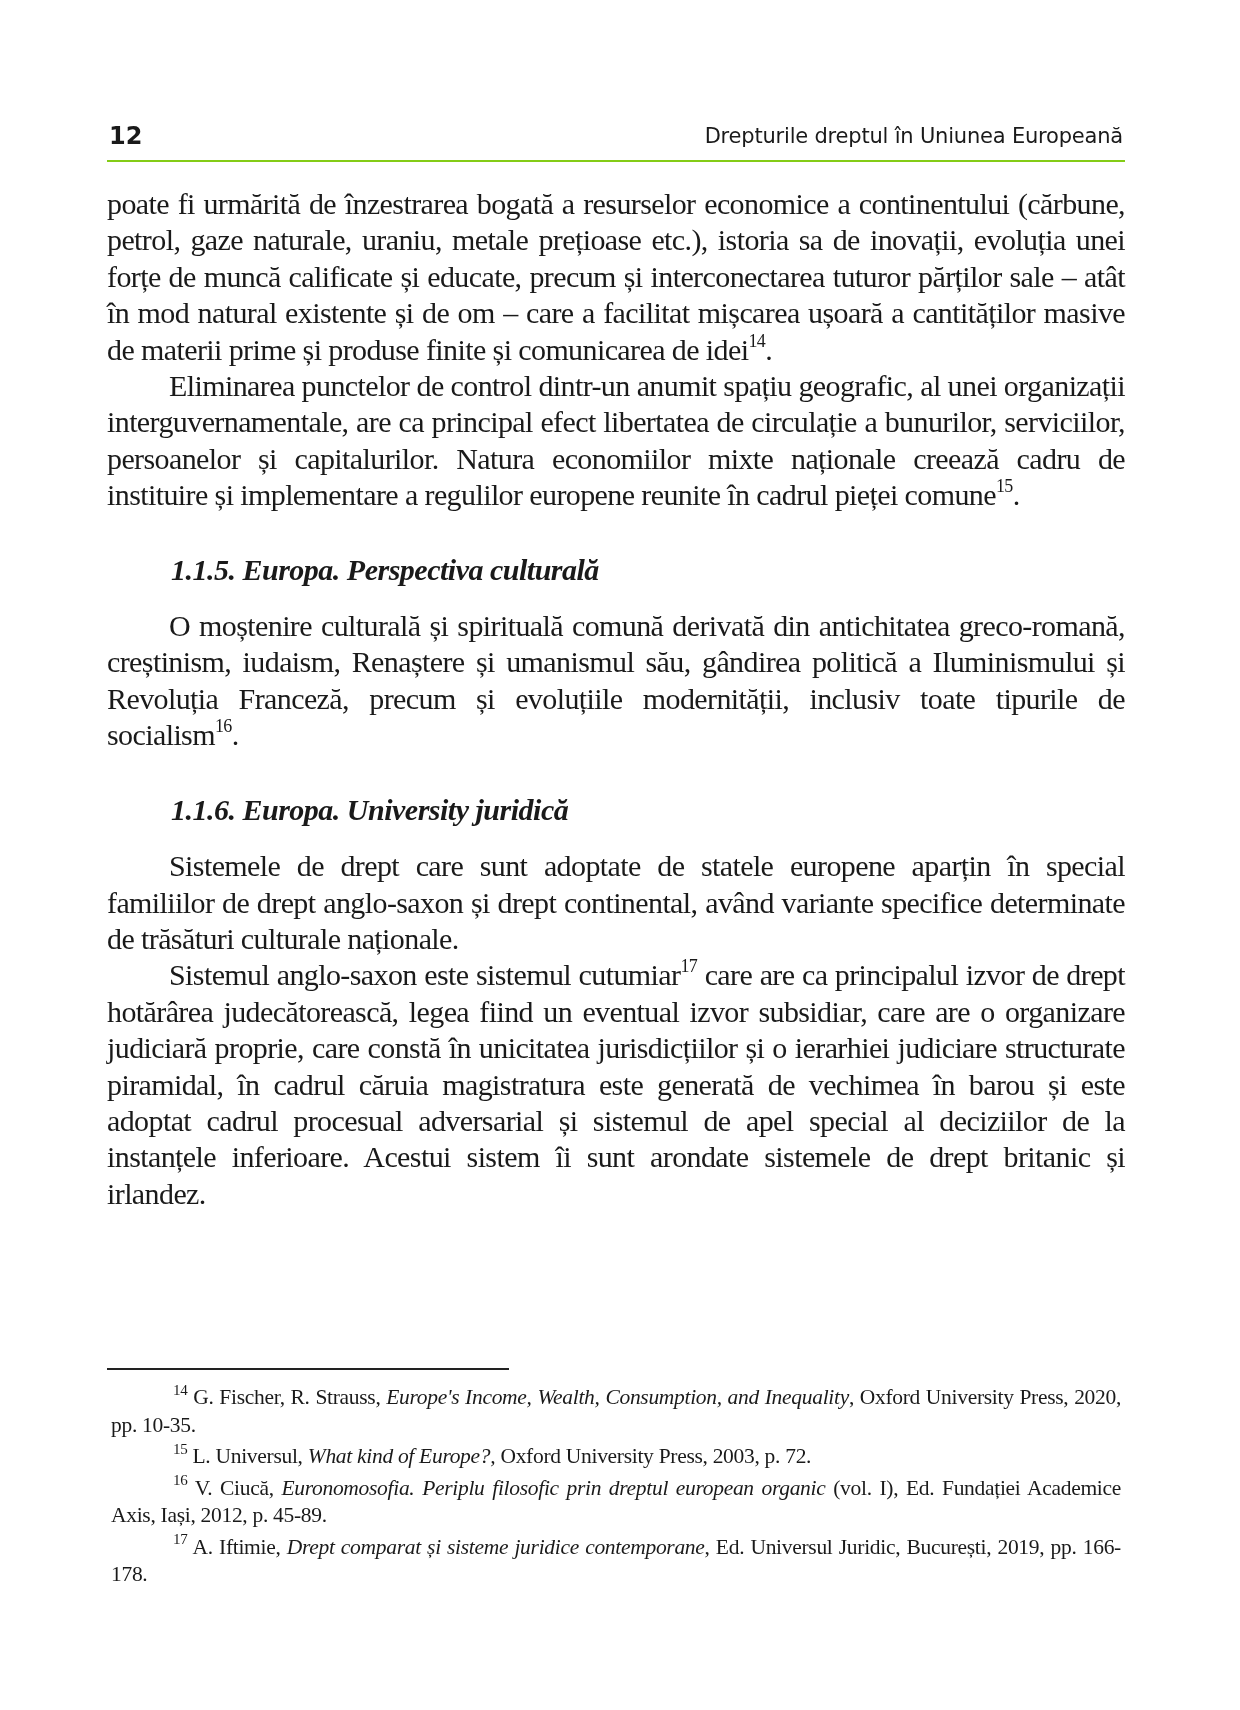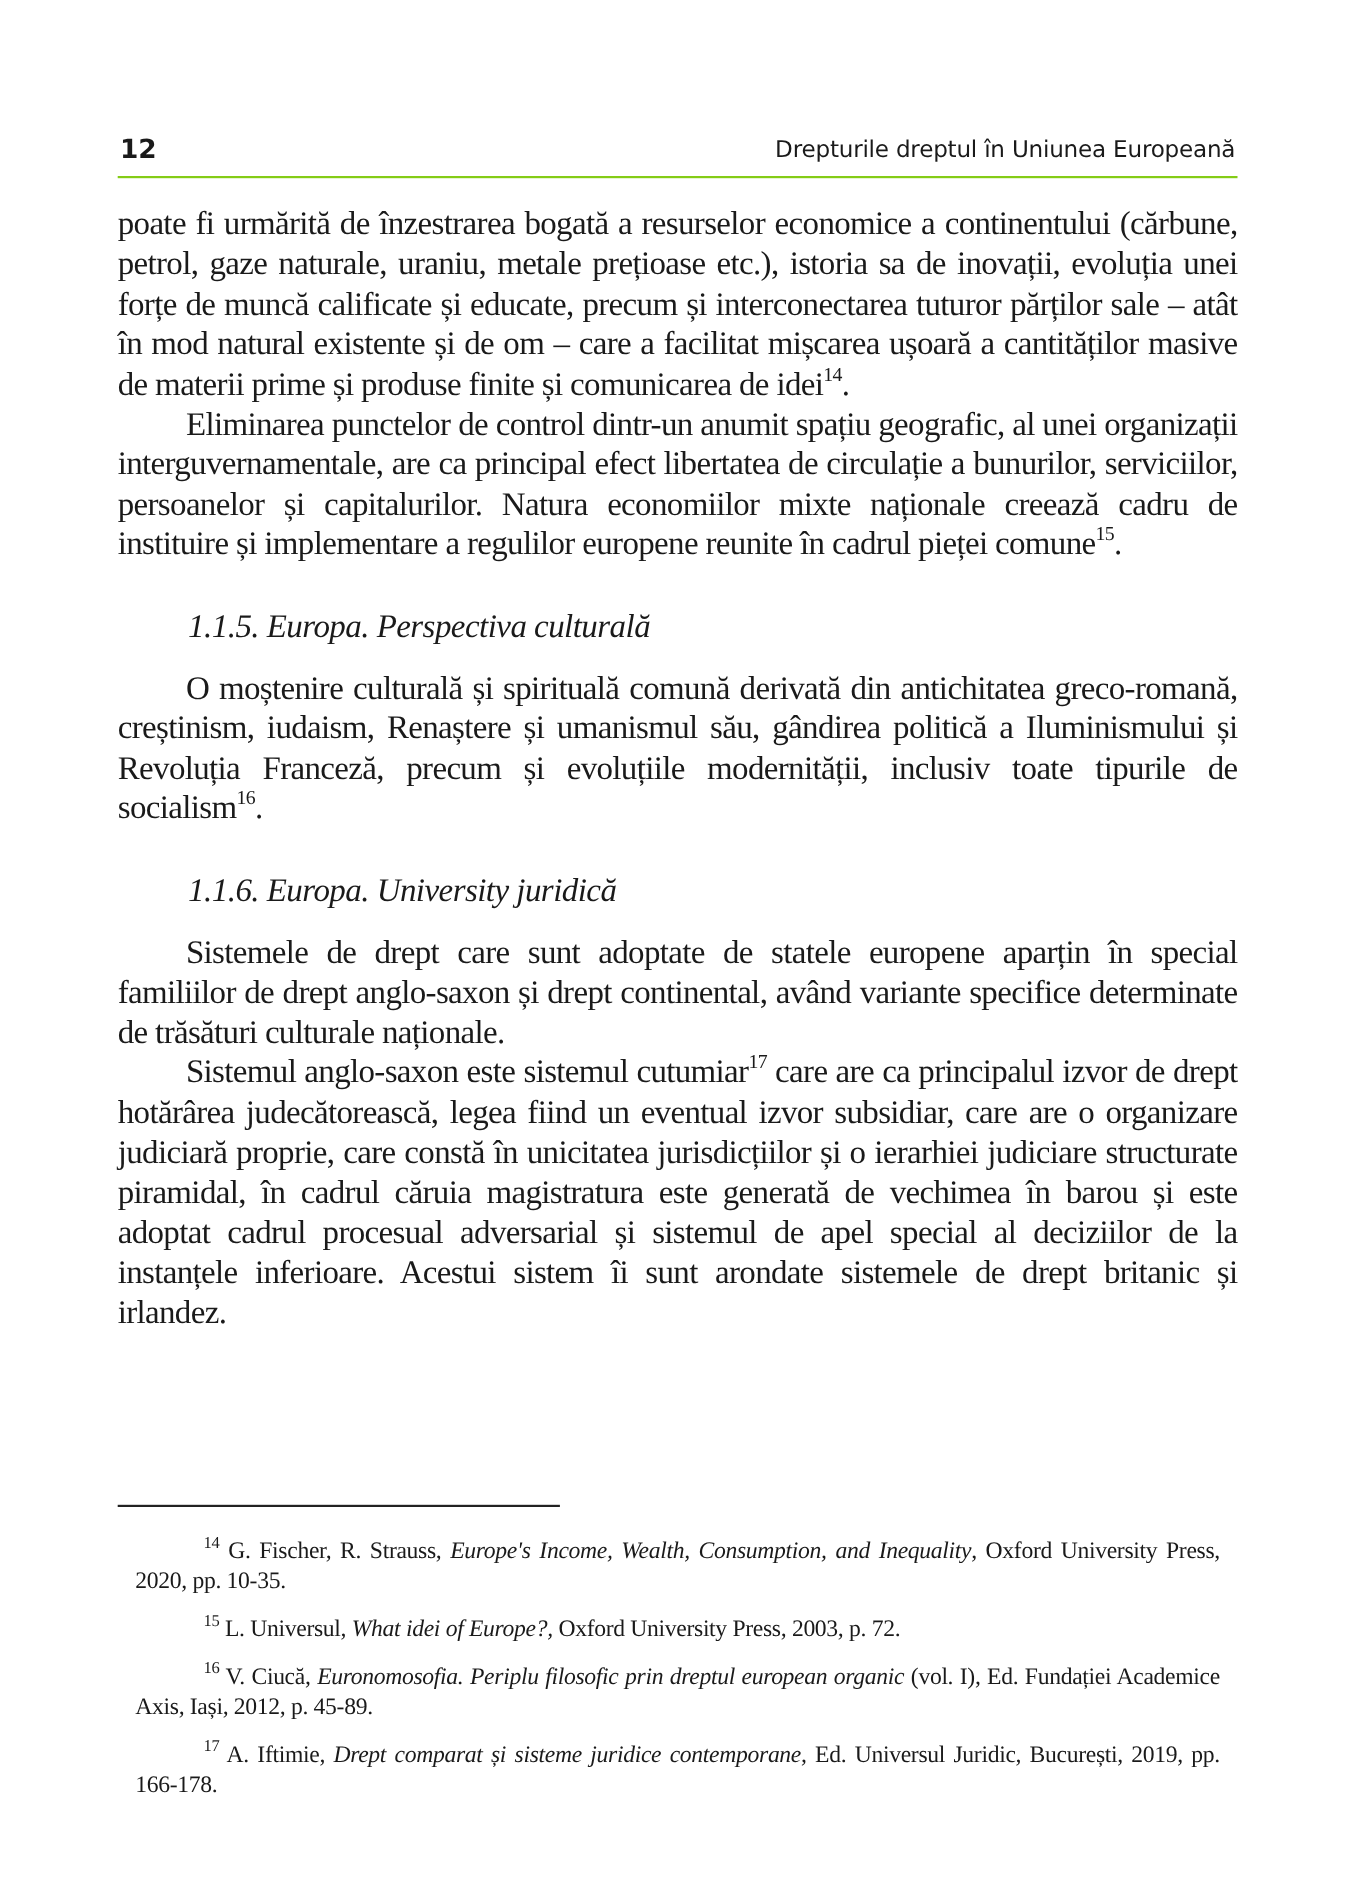--- a/index.html
+++ b/index.html
@@ -14,32 +14,32 @@
   .header-title { position: absolute; right: 2px; top: 6px; font-size: 21px; letter-spacing: -0.2px; }
   .body-text {
     position: absolute; top: 186px; left: 0; width: 1018px;
     font-family: "Liberation Serif", serif; font-size: 30px; line-height: 36.4px;
     text-align: justify; letter-spacing: -0.6px;
   }
   .body-text p { margin: 0; }
   .indent { text-indent: 62px; }
   sup { font-size: 60%; line-height: 0; vertical-align: super; position: relative; top: -2px; }
   h2 {
-    font-family: "Liberation Serif", serif; font-style: italic; font-weight: normal;
+    font-family: "Liberation Serif", serif; font-style: italic; font-weight: bold;
     font-size: 30px; margin: 0; padding-left: 64px; letter-spacing: -0.5px;
   }
   .h-culturala { margin-top: 38px; margin-bottom: 20px; }
   .h-juridica { margin-top: 38px; margin-bottom: 20px; }
   .footnote-rule { position: absolute; left: 0; top: 1368px; width: 402px; height: 2px; background: #222; }
   .footnotes {
     position: absolute; top: 1380px; left: 0; width: 1018px;
     font-family: "Liberation Serif", serif; font-size: 21.5px; line-height: 27.5px;
     text-align: justify; letter-spacing: -0.3px;
   }
-  .footnotes p { margin: 16px; text-indent: 62px; }
+  .footnotes p { margin: 4px; text-indent: 62px; }
   .footnotes sup { font-size: 70%; top: -1px; }
   em { font-style: italic; }
 </style>
 </head>
 <body>
 
 <div class="page">
 
   <div class="running-header">
     <span class="page-number">12</span>
@@ -57,18 +57,18 @@
     <h2 class="h-juridica">1.1.6. Europa. University juridică</h2>
 
     <p class="indent"><span>Sistemele de drept care sunt adoptate de statele europene aparțin în special familiilor de drept anglo-saxon și drept continental, având variante specifice determinate de trăsături culturale naționale.</span></p>
     <p class="indent"><span>Sistemul anglo-saxon este sistemul cutumiar</span><sup>17</sup><span> care are ca principalul izvor de drept hotărârea judecătorească, legea fiind un eventual izvor subsidiar, care are o organizare judiciară proprie, care constă în unicitatea jurisdicțiilor și o ierarhiei judiciare structurate piramidal, în cadrul căruia magistratura este generată de vechimea în barou și este adoptat cadrul procesual adversarial și sistemul de apel special al deciziilor de la instanțele inferioare. Acestui sistem îi sunt arondate sistemele de drept britanic și irlandez.</span></p>
   </div>
 
   <div class="footnote-rule"></div>
 
   <div class="footnotes">
     <p><sup>14</sup><span> G. Fischer, R. Strauss, </span><em>Europe's Income, Wealth, Consumption, and Inequality</em><span>, Oxford University Press, 2020, pp. 10-35.</span></p>
-    <p><sup>15</sup><span> L. Universul, </span><em>What idei of Europe?,</em><span> Oxford University Press, 2003, p. 72.</span></p>
+    <p><sup>15</sup><span> L. Universul, </span><em>What kind of Europe?,</em><span> Oxford University Press, 2003, p. 72.</span></p>
     <p><sup>16</sup><span> V. Ciucă, </span><em>Euronomosofia. Periplu filosofic prin dreptul european organic</em><span> (vol. I), Ed. Fundației Academice Axis, Iași, 2012, p. 45-89.</span></p>
     <p><sup>17</sup><span> A. Iftimie, </span><em>Drept comparat și sisteme juridice contemporane</em><span>, Ed. Universul Juridic, București, 2019, pp. 166-178.</span></p>
   </div>
 
 </div>
 
 </body></html>

